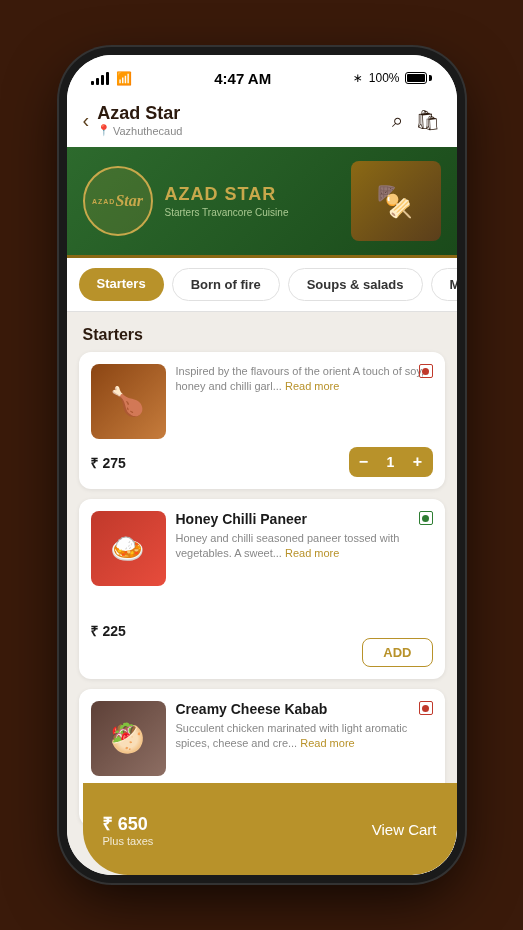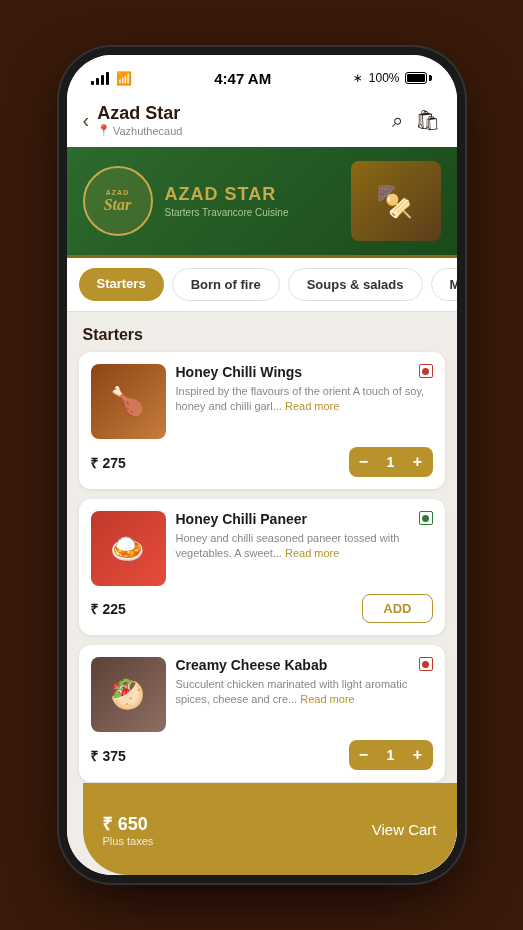--- a/index.html
+++ b/index.html
@@ -156,21 +156,21 @@
     }
     .brand-circle {
       width: 70px;
       height: 70px;
       border-radius: 50%;
       border: 2px solid #c8a84b;
       background: rgba(200,168,75,0.15);
       display: flex;
       align-items: center;
       justify-content: center;
-      flex-direction: column;
+      flex-direction: row;
     }
     .brand-logo-text {
       font-size: 7px;
       color: #c8a84b;
       font-weight: 700;
       letter-spacing: 1px;
     }
     .brand-star-text {
       font-size: 16px;
       color: #c8a84b;
@@ -369,20 +369,21 @@
     }
     .add-btn {
       background: #fff;
       border: 1.5px solid #b8922a;
       border-radius: 8px;
       padding: 6px 20px;
       font-size: 13px;
       font-weight: 700;
       color: #b8922a;
       cursor: pointer;
+      margin-top: 44px;
     }
     
     .cart-bar {
       position: absolute;
       bottom: 0;
       left: 16px;
       right: 0;
       background: #b8922a;
       padding: 28px 20px;
       display: flex;
@@ -478,21 +479,20 @@
   <div class="content-area">
     <div class="section-header">Starters</div>
 
     <div class="menu-items">
 
       <div class="menu-card">
         <div class="veg-dot nonveg"></div>
         <div class="menu-card-row">
           <div class="food-img wings">🍗</div>
           <div class="food-info">
-            <div class="food-name">Honey Chilli Wings</div>
             <div class="food-desc">
               <span>Inspired by the flavours of the orient A touch of soy, honey and chilli garl...</span>
               <span class="read-more">Read more</span>
             </div>
           </div>
         </div>
         <div class="food-bottom">
           <span class="food-price">₹ 275</span>
           <div class="qty-control">
             <div class="qty-btn">−</div>

